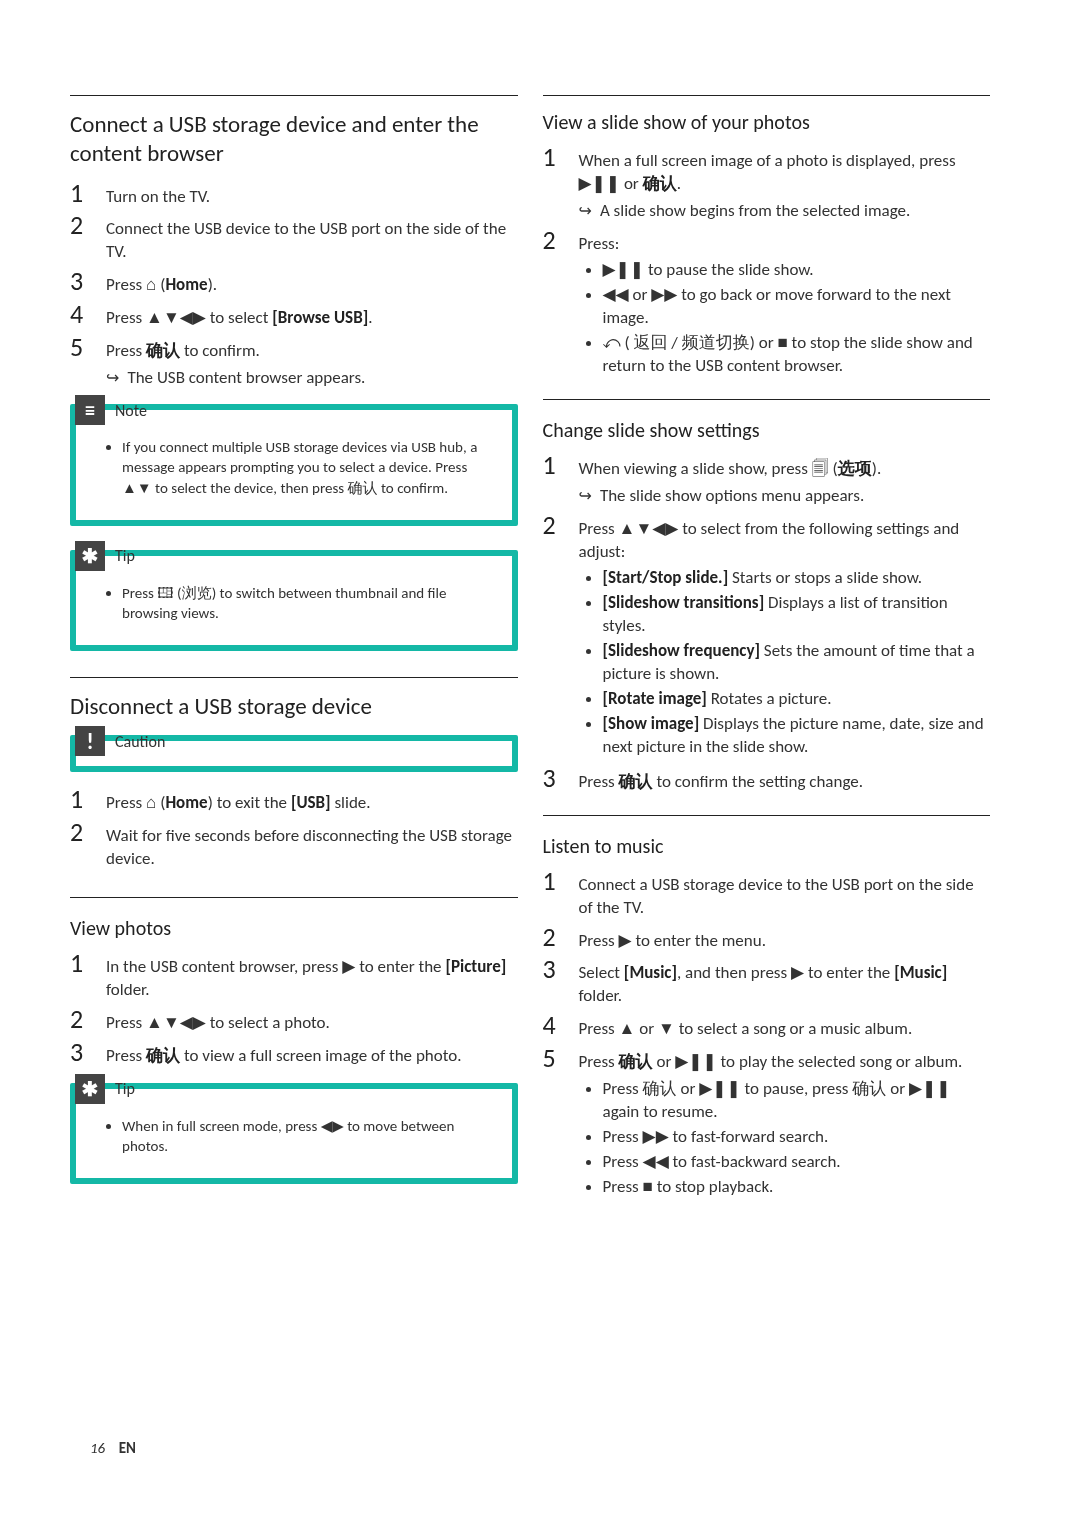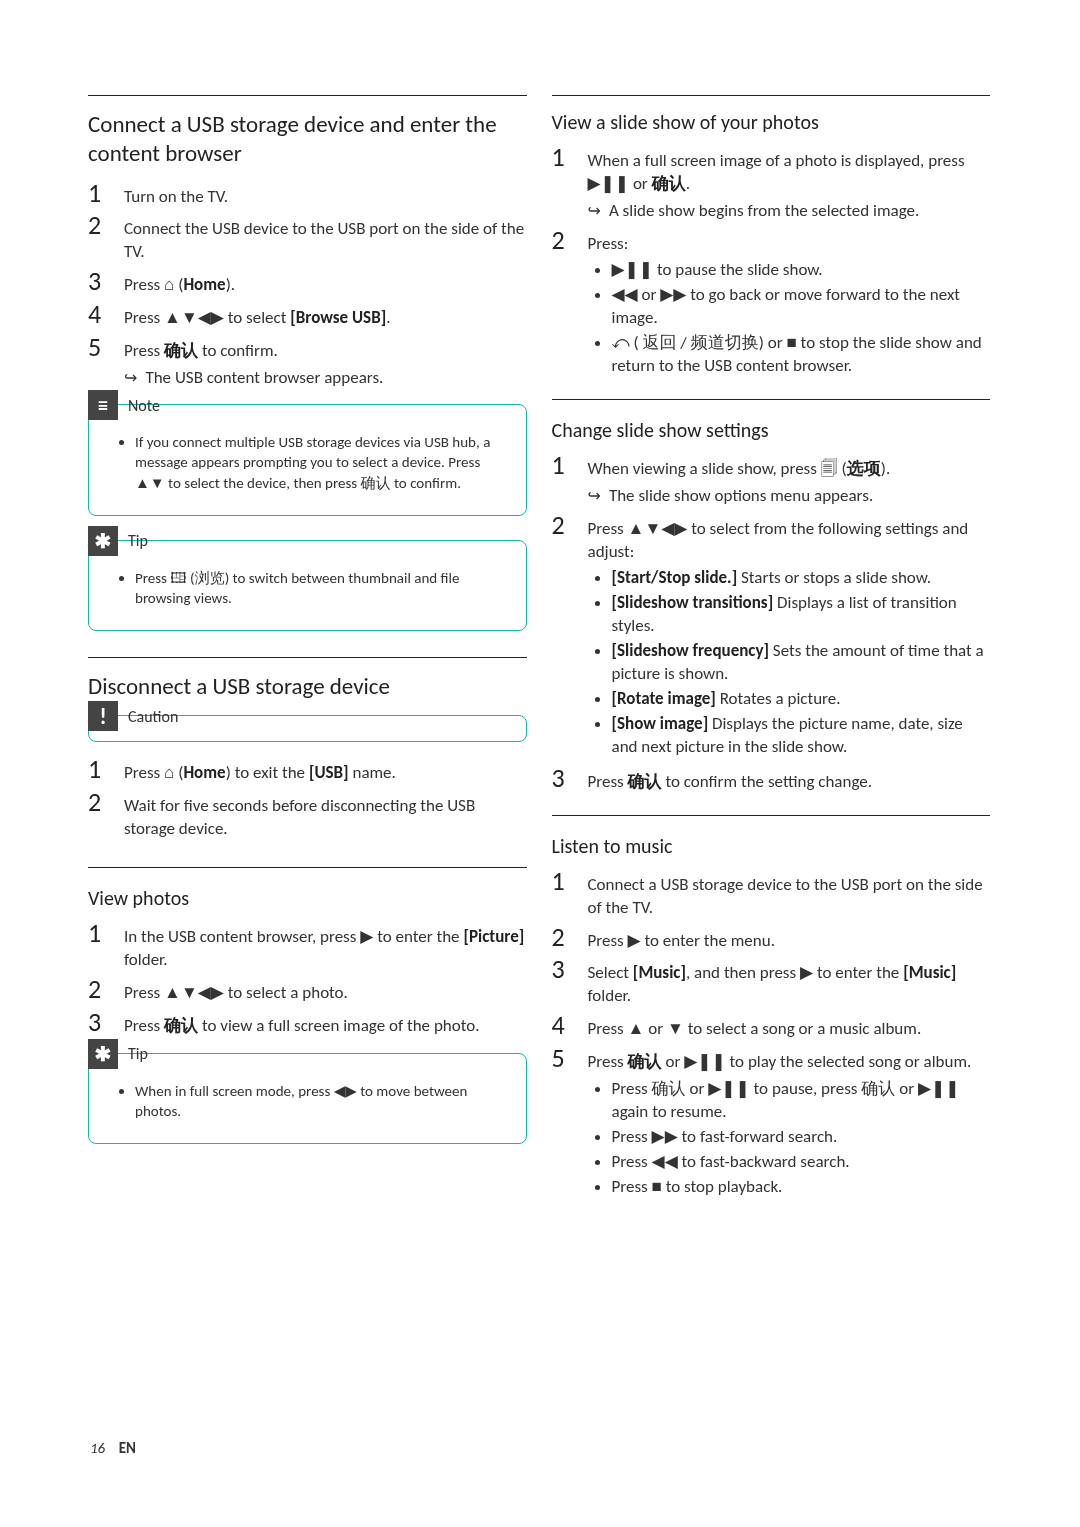--- a/index.html
+++ b/index.html
@@ -6,21 +6,21 @@
     margin: 0;
     padding: 0;
     background: #fff;
     font-family: "Gill Sans", "Gill Sans MT", "Trebuchet MS", Calibri, sans-serif;
     color: #333;
     width: 1080px;
     height: 1527px;
     box-sizing: border-box;
   }
   .page {
-    padding: 95px 90px 40px 88px;
+    padding: 95px 90px 40px 70px;
     display: flex;
     gap: 25px;
   }
   .col {
     flex: 1;
     min-width: 0;
   }
   hr.divider {
     border: none;
     border-top: 1.5px solid #222;
@@ -85,24 +85,24 @@
     padding-left: 24px;
     margin: 3px 0 0 0;
   }
   ul.bullets > li {
     font-size: 17px;
     line-height: 1.35;
     margin-bottom: 2px;
   }
   .bold { font-weight: 600; color:#222; }
   .callout {
-    border: 1px solid #14b8a6;
+    border: 6px solid #14b8a6;
     padding: 10px 14px 10px 14px;
     margin: 14px 0;
-    border-radius: 8px;
+    border-radius: 2px;
   }
   .callout-head {
     display: flex;
     align-items: center;
     gap: 10px;
     margin-top: -25px;
     margin-left: -15px;
   }
   .callout-icon {
     width: 30px;
@@ -219,21 +219,21 @@
     <div class="callout">
       <div class="callout-head">
         <div class="callout-icon caut-ico"></div>
         <div class="callout-label">Caution</div>
       </div>
     </div>
 
     <ol class="steps">
       <li>
           <div class="step-body">
-        <span>Press </span><span class="ico">⌂</span><span> (</span><span class="bold">Home</span><span>) to exit the </span><span class="bold">[USB]</span><span> name.</span>
+        <span>Press </span><span class="ico">⌂</span><span> (</span><span class="bold">Home</span><span>) to exit the </span><span class="bold">[USB]</span><span> slide.</span>
       </div>
         </li>
       <li>
           <div class="step-body">Wait for five seconds before disconnecting the USB storage device.</div>
         </li>
     </ol>
 
     <hr class="divider" style="margin-top:26px">
     <div class="subtitle">View photos</div>
     <ol class="steps">

